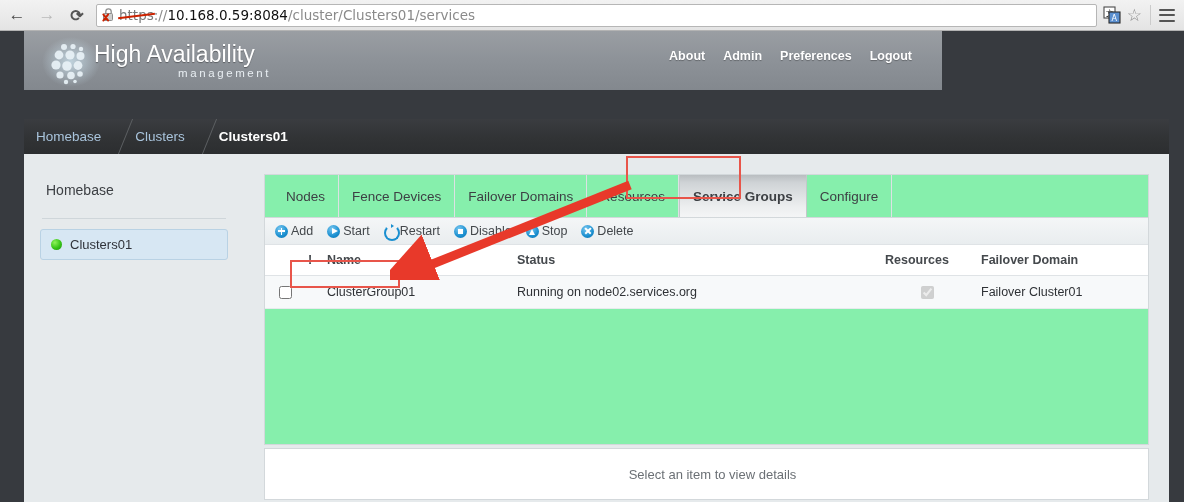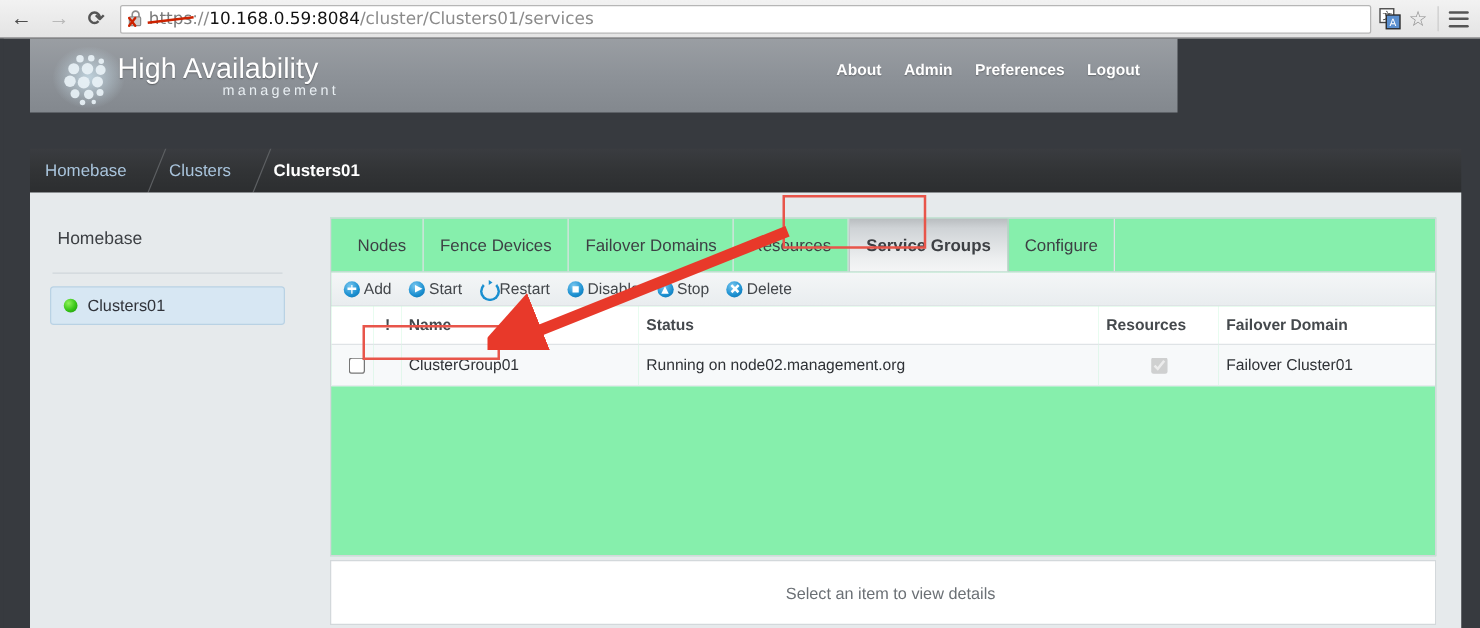--- a/index.html
+++ b/index.html
@@ -390,21 +390,21 @@
             <th>Failover Domain</th>
           </tr>
         </thead>
         <tbody>
           <tr>
             <td class="col-chk">
               <input type="checkbox" style="">
             </td>
             <td class="col-bang"></td>
             <td class="col-name">ClusterGroup01</td>
-            <td class="col-status">Running on node02.management.org</td>
+            <td class="col-status">Running on node02.services.org</td>
             <td class="col-auto" style="text-align:center">
               <input type="checkbox" checked="" disabled="" style="">
             </td>
             <td>Failover Cluster01</td>
           </tr>
         </tbody>
       </table>
     </div>
 
     <div id="details-pane">

